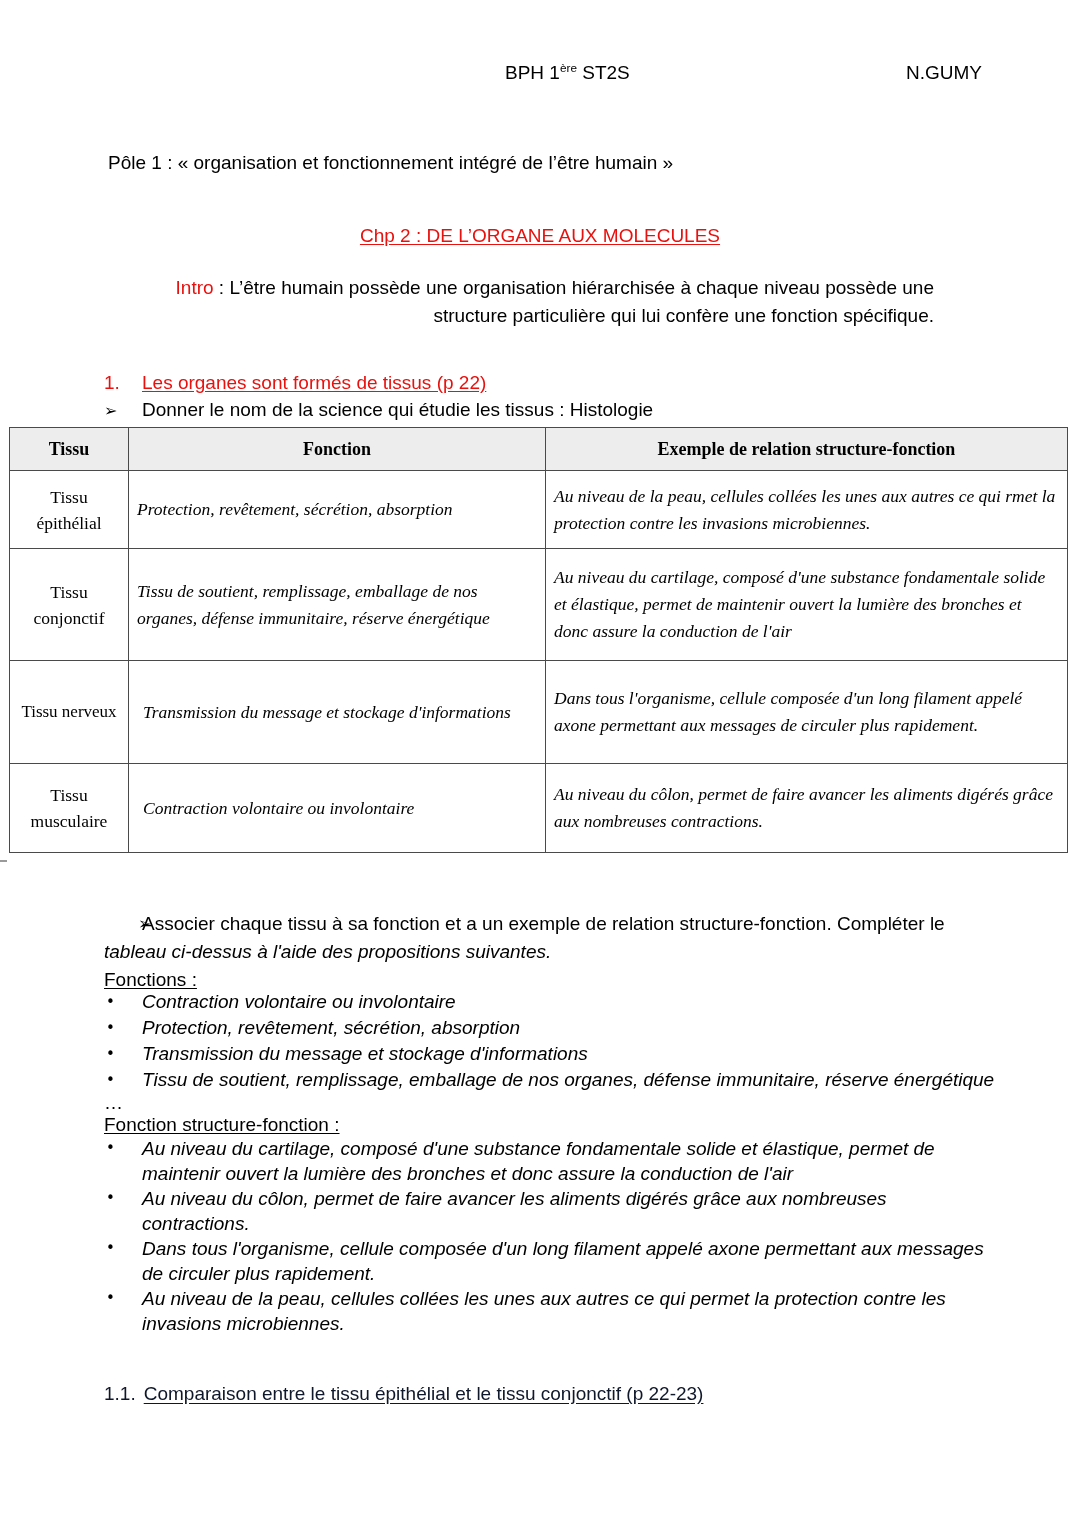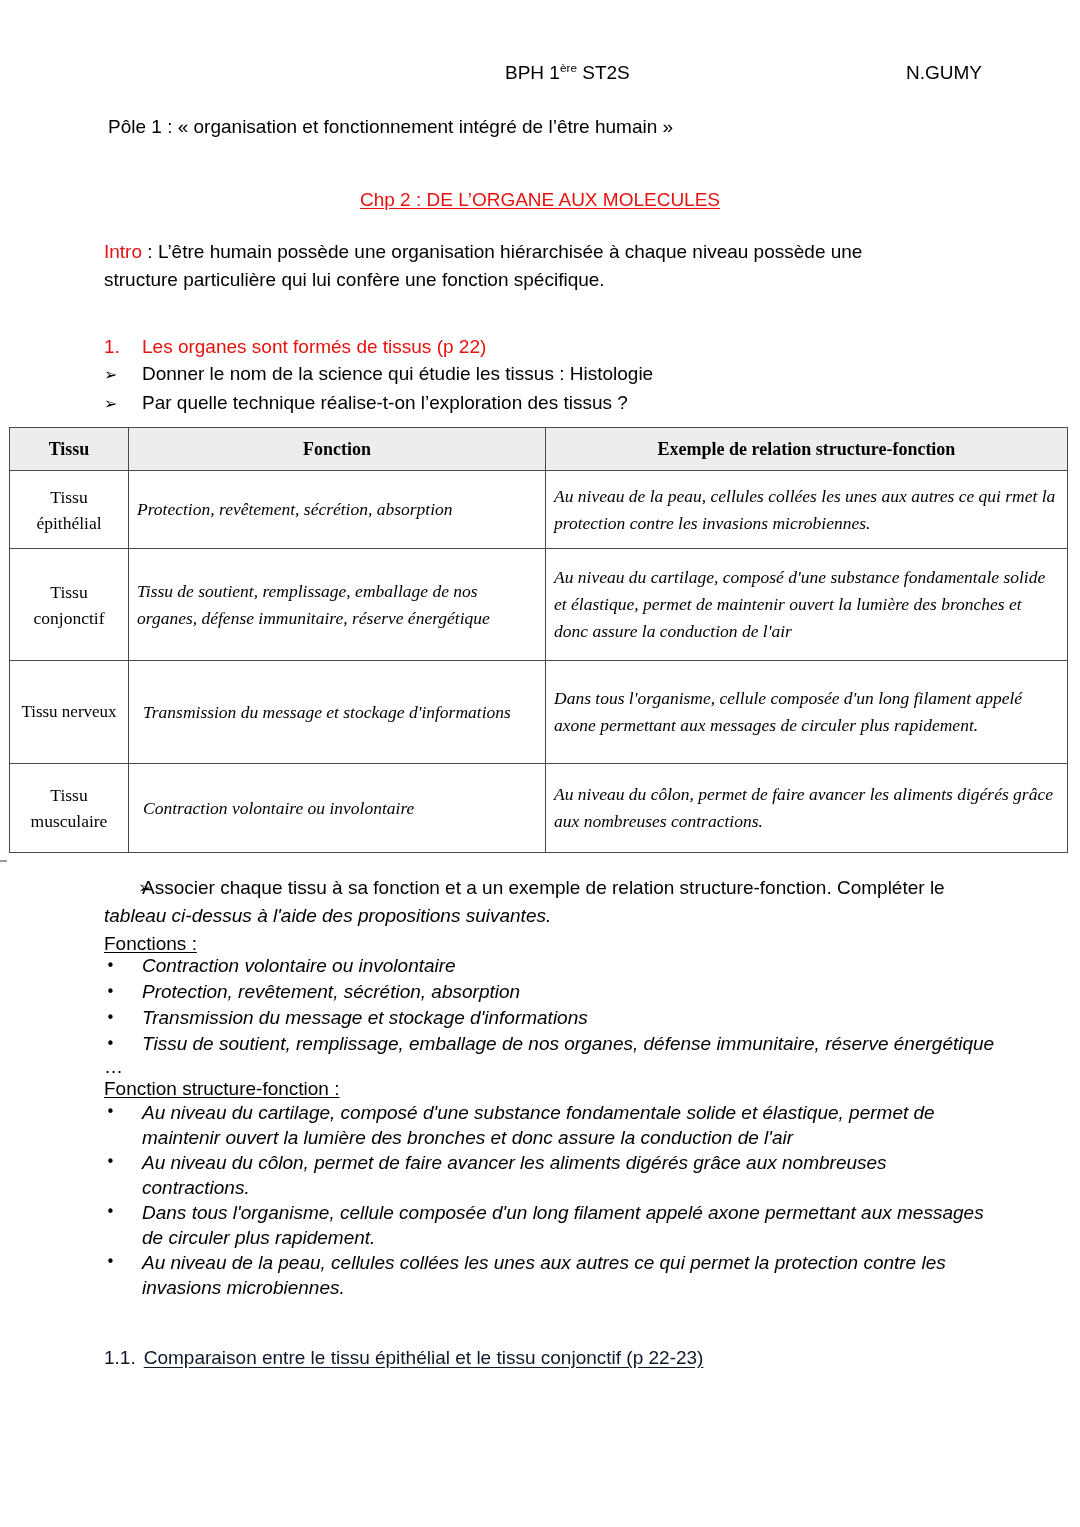--- a/index.html
+++ b/index.html
@@ -49,20 +49,21 @@
     font-size: 0.62em;
     vertical-align: super;
     line-height: 0;
   }
 
   
   .block {
     position: absolute;
     font-size: 19px;
     line-height: 28px;
+    margin-top: 36px;
   }
 
   .pole {
     top: 113px;
     left: 108px;
     width: 860px;
   }
 
   .chapter-title {
     top: 186px;
@@ -74,20 +75,21 @@
   }
   .chapter-title .u {
     text-decoration: underline;
     text-underline-offset: 2px;
   }
 
   .intro {
     top: 238px;
     left: 104px;
     width: 830px;
+    text-align: right;
   }
   .red { color: #E8110E; }
   .bold { font-weight: normal; }
   .ital { }
   .uline {
     text-decoration: underline;
     text-underline-offset: 2px;
   }
 
   
@@ -95,20 +97,21 @@
     top: 333px;
     left: 104px;
     width: 800px;
     color: #E8110E;
   }
   .sec1 .num {
     display: inline-block;
     width: 38px;
   }
   .sec1 .txt {
+    text-decoration: underline;
     text-underline-offset: 2px;
     text-align: right;
   }
 
   .q-list {
     top: 360px;
     left: 104px;
     width: 820px;
   }
   .q-row {

